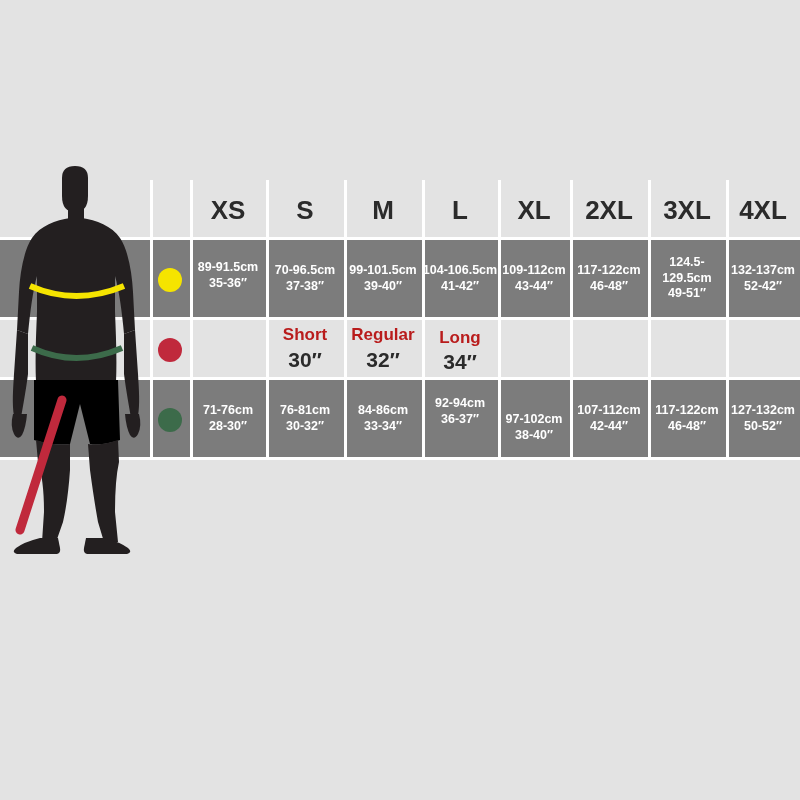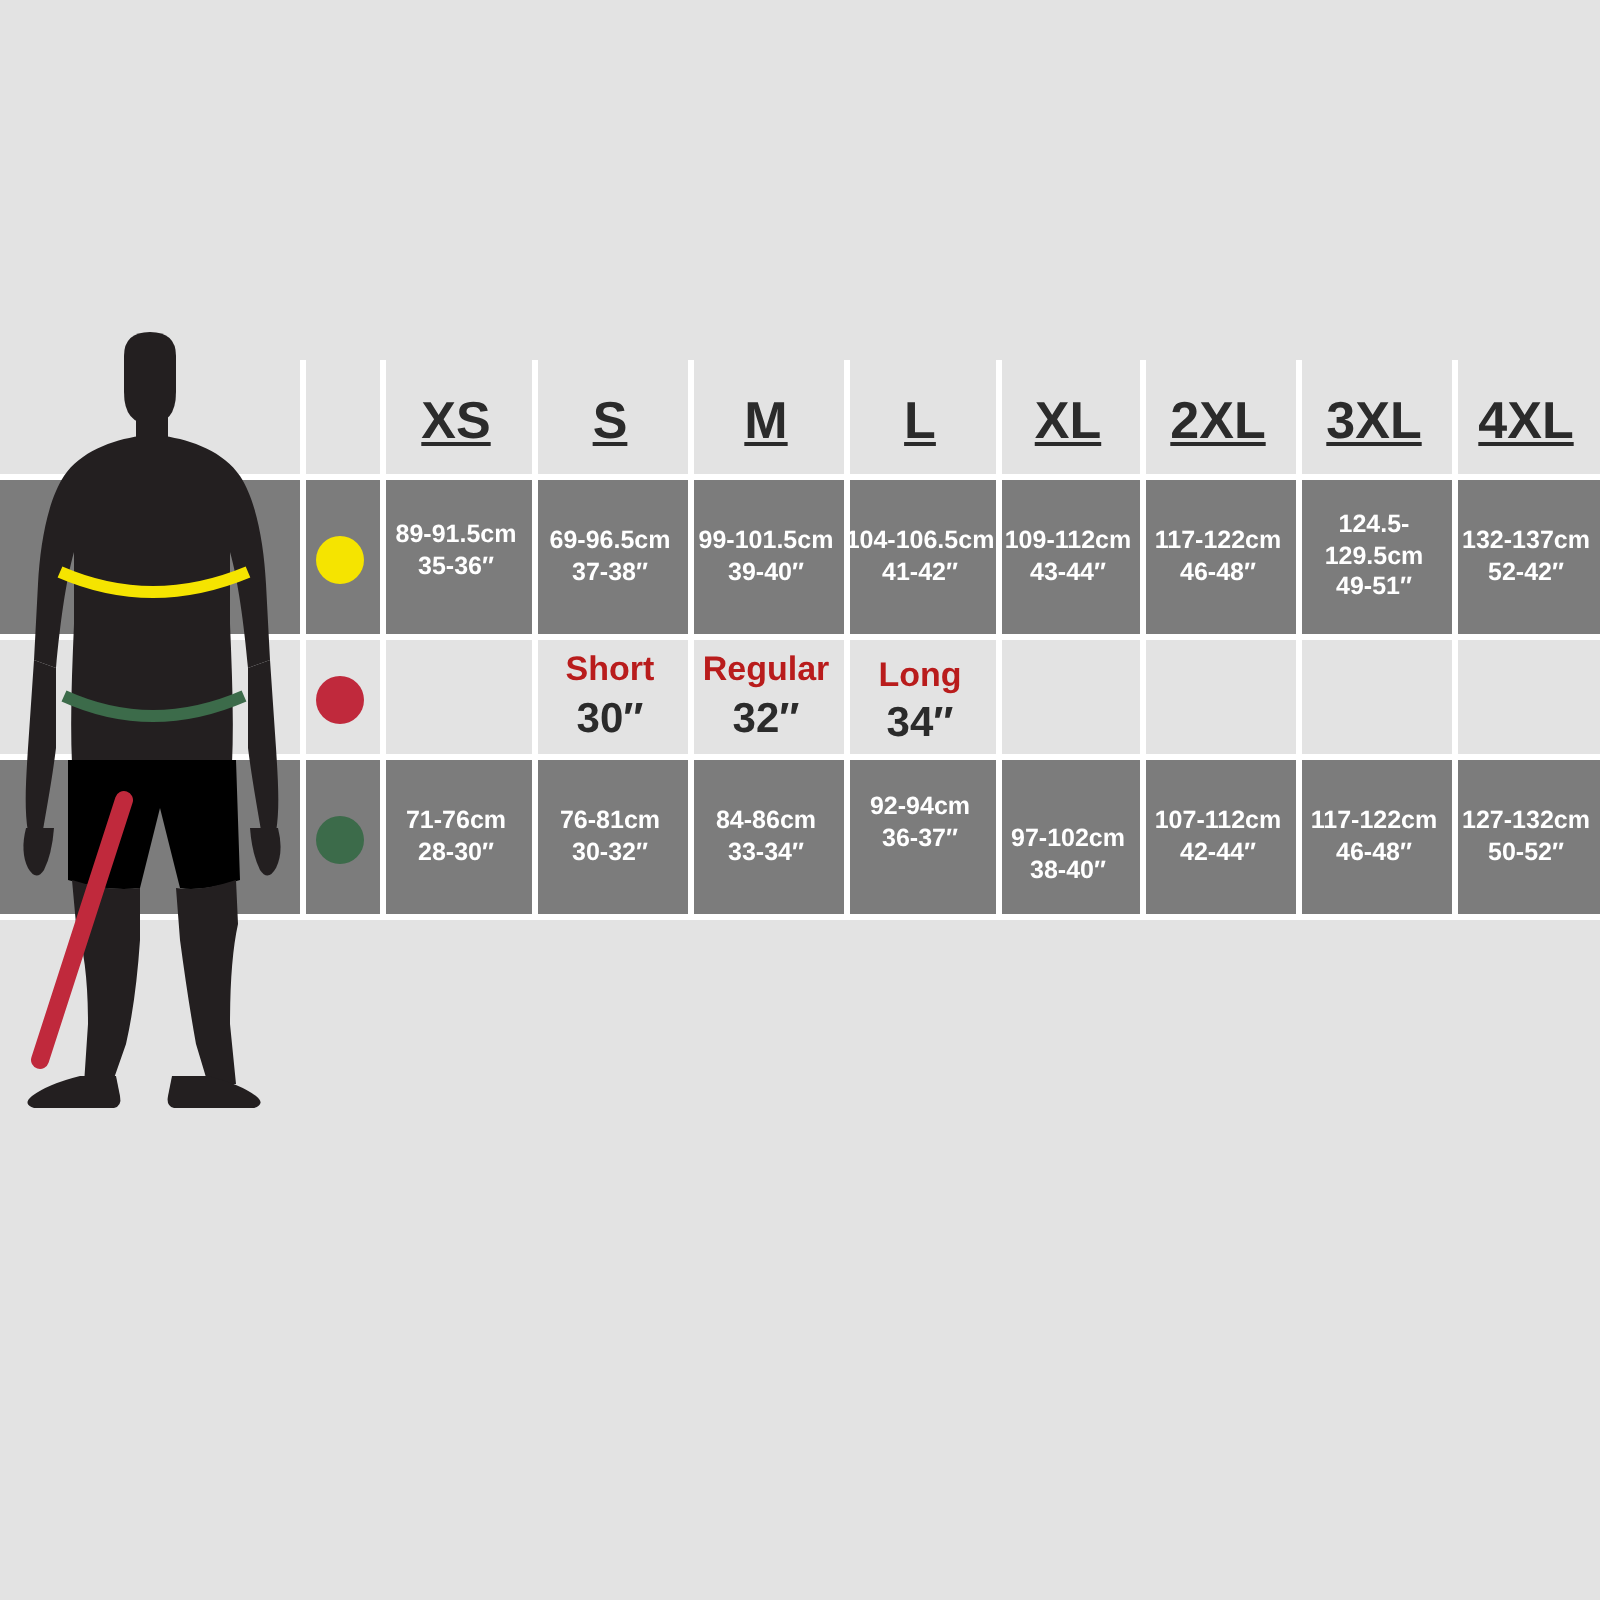--- a/index.html
+++ b/index.html
@@ -20,21 +20,21 @@
   .fill-top{position:absolute;left:0;top:0;width:800px;height:180px;background:#e3e3e3;}
   .fill-bottom{position:absolute;left:0;top:460px;width:800px;height:340px;background:#e3e3e3;}
 
   
   .vline{position:absolute;top:0;width:3px;height:280px;background:#ffffff;}
   
   .hline{position:absolute;left:0;width:800px;height:3px;background:#ffffff;}
 
   
   .size-label{position:absolute;top:0;height:60px;display:flex;align-items:center;justify-content:center;
-    font-weight:bold;color:#2b2b2b;font-size:26px;text-decoration:underline;}
+    font-weight:bold;color:#2b2b2b;font-size:26px;}
 
   
   .cell{position:absolute;display:flex;flex-direction:column;align-items:center;justify-content:center;
     text-align:center;line-height:1.25;}
   .cell .cm{font-size:12.5px;font-weight:bold;}
   .cell .inch{font-size:12.5px;font-weight:bold;}
   .cell.dark{color:#ffffff;}
 
   
   .cell.inseam .word{font-size:17px;font-weight:bold;color:#b91c1c;}
@@ -88,21 +88,21 @@
 
     <div class="dot" style="left:158px;top:158px;background:#c0293c"></div>
 
     <div class="dot" style="left:158px;top:228px;background:#3c6b4a"></div>
 
     <div class="cell dark" style="left:190px;top:60px;width:76px;height:72px">
       <span class="cm">89-91.5cm</span>
       <span class="inch">35-36″</span>
     </div>
     <div class="cell dark" style="left:266px;top:60px;width:78px;height:77px">
-      <span class="cm">69-96.5cm</span>
+      <span class="cm">70-96.5cm</span>
       <span class="inch">37-38″</span>
     </div>
     <div class="cell dark" style="left:344px;top:60px;width:78px;height:77px">
       <span class="cm">99-101.5cm</span>
       <span class="inch">39-40″</span>
     </div>
     <div class="cell dark" style="left:422px;top:60px;width:76px;height:77px">
       <span class="cm">104-106.5cm</span>
       <span class="inch">41-42″</span>
     </div>

